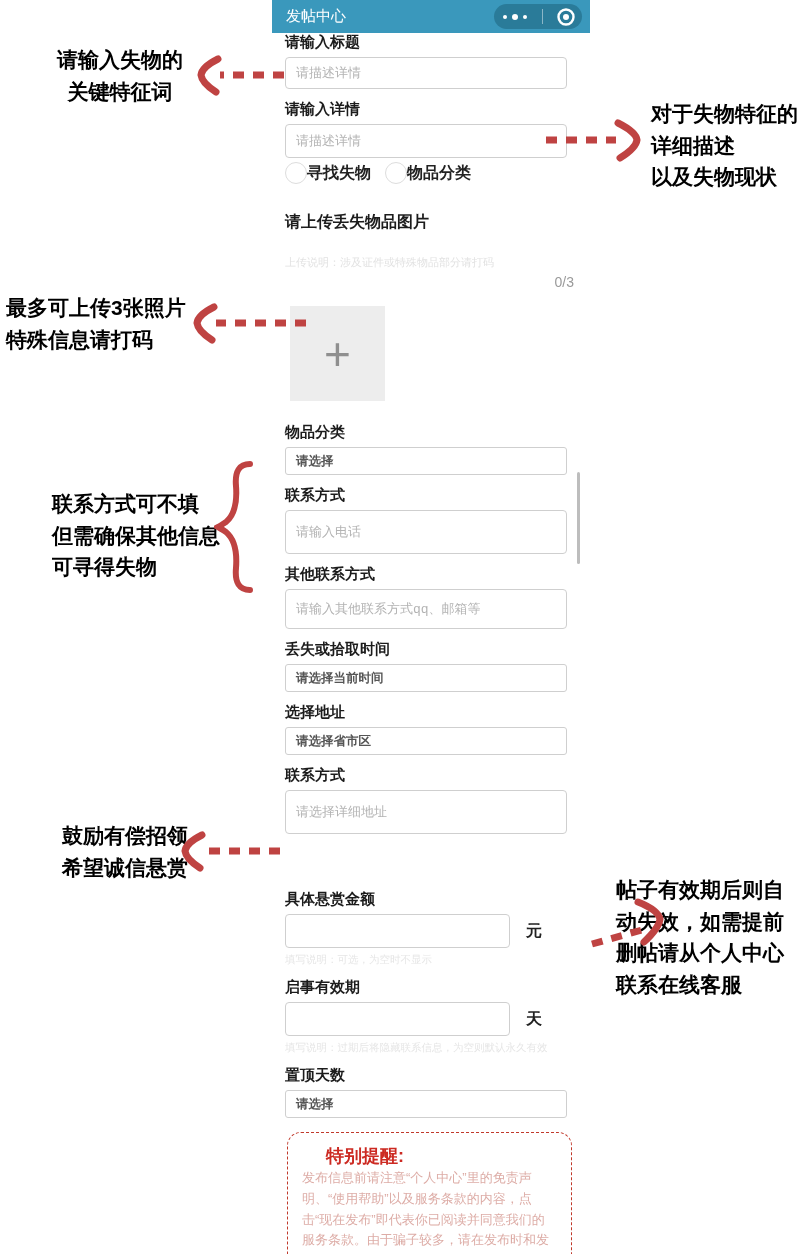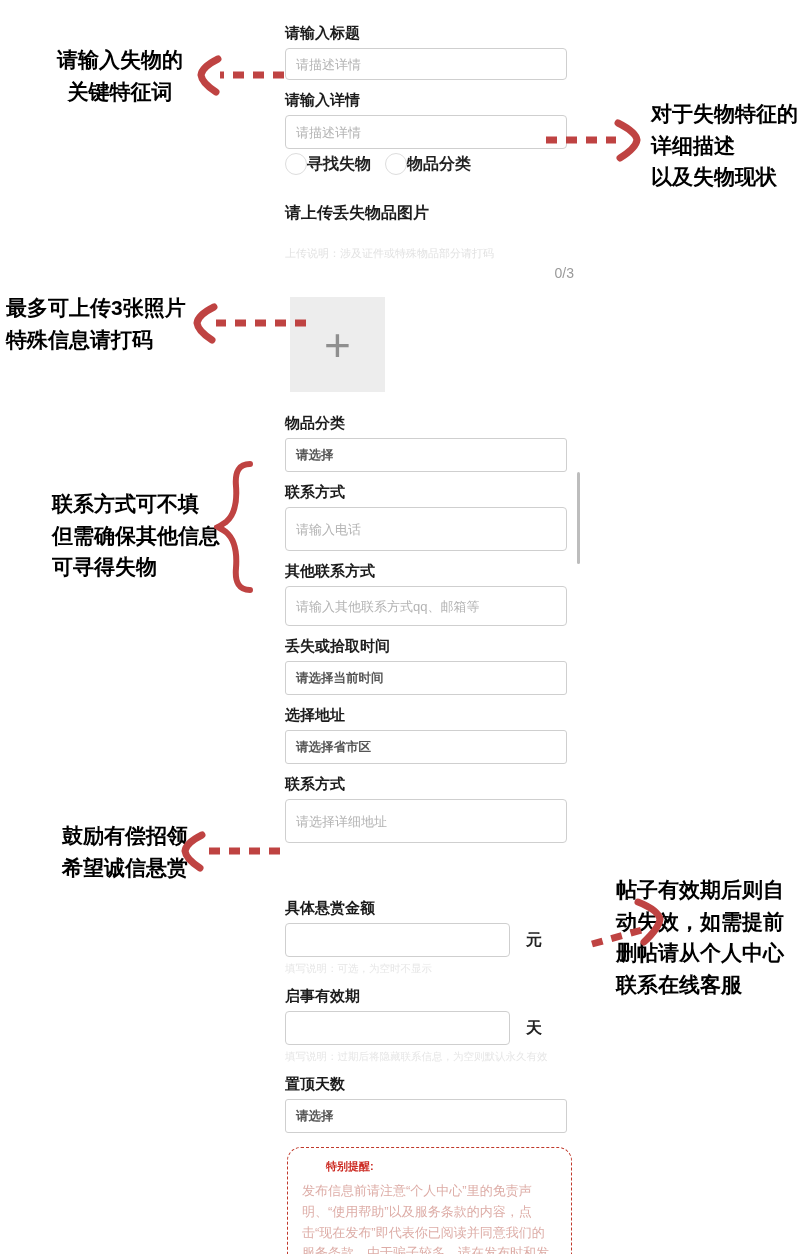--- a/index.html
+++ b/index.html
@@ -10,59 +10,74 @@
   .screen{position:absolute;left:272px;top:0;width:318px;background:#fff;}
   .appbar{height:33px;background:#3a98bc;display:flex;align-items:center;position:relative;}
   .appbar .title{color:#fff;font-size:15px;margin-left:14px;font-weight:500;}
   .capsule{position:absolute;right:8px;top:4px;width:88px;height:25px;border-radius:13px;
            background:#2a7b99;display:flex;align-items:center;justify-content:space-around;}
   .capsule .divider{width:1px;height:15px;background:rgba(255,255,255,.45);}
   .content{padding:0 16px 0 13px;}
   .flabel{font-size:15px;color:#1c1c1c;font-weight:600;margin:11px 0 5px;}
   .tbox{box-sizing:border-box;width:282px;border:1px solid #cfcfcf;border-radius:4px;
         background:#fff;font-size:13px;color:#a21caf;padding:0 10px;outline:none;
-        font-family:Liberation Sans, sans-serif;}
+        font-family:Liberation Mono, monospace;}
   input.tbox::placeholder{color:#b3b3b3;}
   .h32{height:32px;} .h34{height:34px;} .h36{height:44px;} .h40{height:40px;}
   .picker{box-sizing:border-box;width:282px;border:1px solid #cfcfcf;border-radius:3px;
-          height:34px;display:flex;align-items:center;padding:0 10px;font-size:12.5px;
+          height:28px;display:flex;align-items:center;padding:0 10px;font-size:12.5px;
           color:#555;font-weight:600;}
   .radio-row{display:flex;align-items:center;margin:4px 0 2px;}
   .radio{width:20px;height:20px;border-radius:50%;border:1px solid #ddd;background:#fff;}
   .radio-label{font-size:16px;color:#222;font-weight:600;margin-right:14px;}
   .upload-hint{font-size:11px;color:#e2e2e2;margin-top:22px;}
   .counter{font-size:14px;color:#9a9a9a;text-align:right;margin-top:4px;}
   .upload-tile{width:95px;height:95px;background:#ededed;margin:16px 0 22px 5px;
                display:flex;align-items:center;justify-content:center;}
   .plus{font-size:46px;font-weight:100;color:#8f8f8f;line-height:1;}
   .unit-row{display:flex;align-items:center;gap:16px;}
   .unit-row .tbox{width:225px;}
   .unit{font-size:16px;color:#222;font-weight:600;}
   .field-hint{font-size:10.5px;color:#e6e6e6;margin-top:5px;}
   .spacer45{height:45px;}
   .notice{border:1.5px dashed #c0392b;border-radius:14px;margin:14px 2px 10px;
           padding:11px 14px 13px;}
-  .notice-title{color:#cc2a22;font-size:11px;font-weight:700;margin-bottom:7px;padding-left:24px;}
+  .notice-title{color:#cc2a22;font-size:18px;font-weight:700;padding-left:24px;}
   .notice-body{color:#ddaca6;font-size:13px;line-height:1.6;}
   .scrollbar{position:absolute;left:577px;top:472px;width:3px;height:92px;background:#bdbdbd;border-radius:2px;}
 
   
   .anno{position:absolute;color:#000;font-weight:700;font-size:21px;line-height:1.5;
         white-space:pre-line;}
   .center{text-align:center;}
   .arrow{position:absolute;}
 </style>
 </head>
 <body>
 
 <div class="screen">
 
+  <div class="appbar">
+    <span class="title">发帖中心</span>
+    <div class="capsule">
+      <svg width="30" height="10">
+        <circle cx="5" cy="5" r="2" fill="#fff"></circle>
+          <circle cx="15" cy="5" r="3" fill="#fff"></circle>
+          <circle cx="25" cy="5" r="2" fill="#fff"></circle>
+      </svg>
+      <div class="divider"></div>
+      <svg width="20" height="20">
+        <circle cx="10" cy="10" r="7.5" fill="none" stroke="#fff" stroke-width="2.4"></circle>
+        <circle cx="10" cy="10" r="3" fill="#fff"></circle>
+      </svg>
+    </div>
+  </div>
 
   <div class="content">
-    <div class="flabel" style="margin-top:24px">请输入标题</div>
+    <div class="flabel" style="margin-top:0">请输入标题</div>
     <input class="tbox h32" placeholder="请描述详情" style="">
 
     <div class="flabel">请输入详情</div>
     <input class="tbox h34" placeholder="请描述详情" style="">
 
     <div class="radio-row">
       <span class="radio"></span>
       <span class="radio-label">寻找失物</span>
       <span class="radio"></span>
       <span class="radio-label">物品分类</span>

